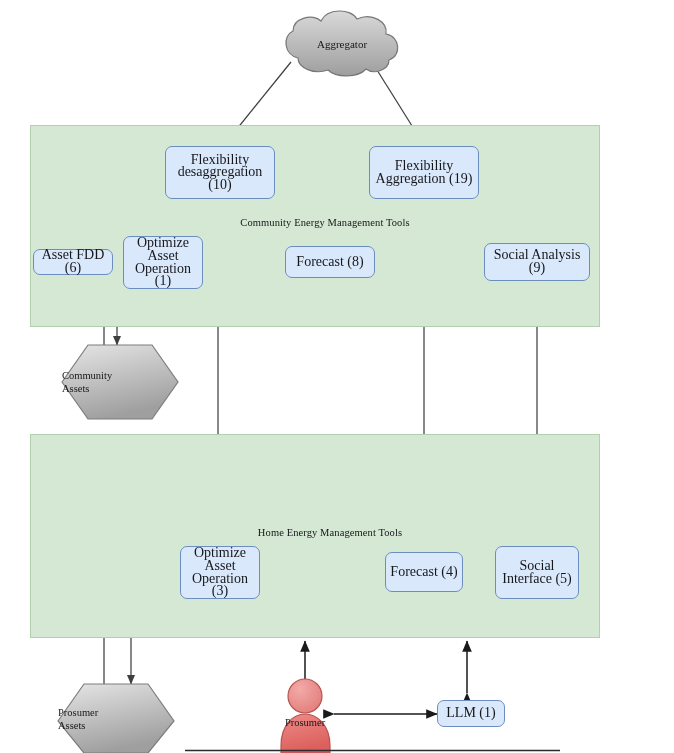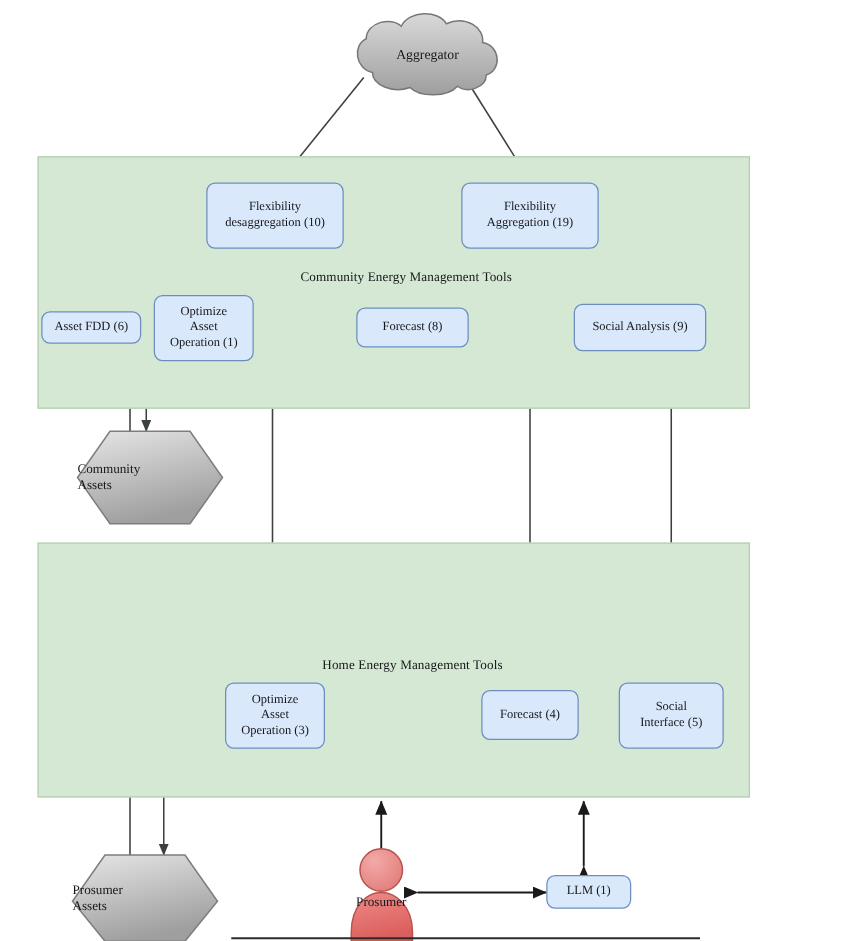--- a/index.html
+++ b/index.html
@@ -46,21 +46,21 @@
   .node {
     position: absolute;
     background: #dae8fc;
     border: 1px solid #6c8ebf;
     border-radius: 7px;
     box-sizing: border-box;
     display: flex;
     align-items: center;
     justify-content: center;
     text-align: center;
-    font-size: 10px;
+    font-size: 14px;
     line-height: 12.6px;
     color: #16171a;
     padding: 1px 3px;
   }
   .node span { display: block; }
 
   
   .hexwrap {
     position: absolute;
   }
@@ -244,21 +244,21 @@
       <span>Operation (1)</span>
     </div>
   </div>
 
   <div class="node" style="left:285px; top:246px; width:90px; height:32px;">
     <div>
       <span>Forecast (8)</span>
     </div>
   </div>
 
-  <div class="node" style="left:459px; top:243px; width:106px; height:38px;">
+  <div class="node" style="left:484px; top:243px; width:106px; height:38px;">
     <div>
       <span>Social Analysis (9)</span>
     </div>
   </div>
 
   <div class="hexwrap" style="left:62px; top:345px; width:116px; height:74px;">
     <div class="hexlabel">
       <span>Community</span>
       <span>Assets</span>
     </div>

